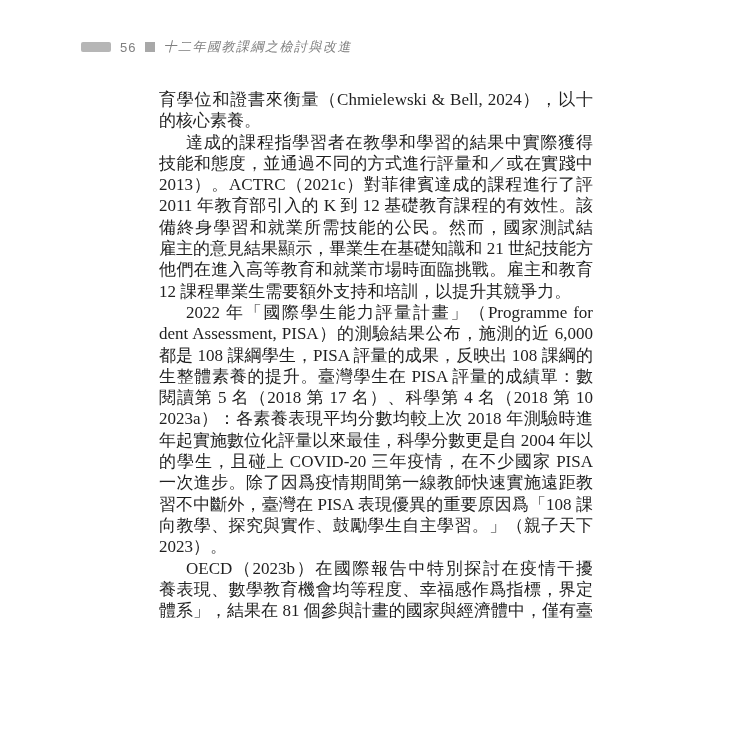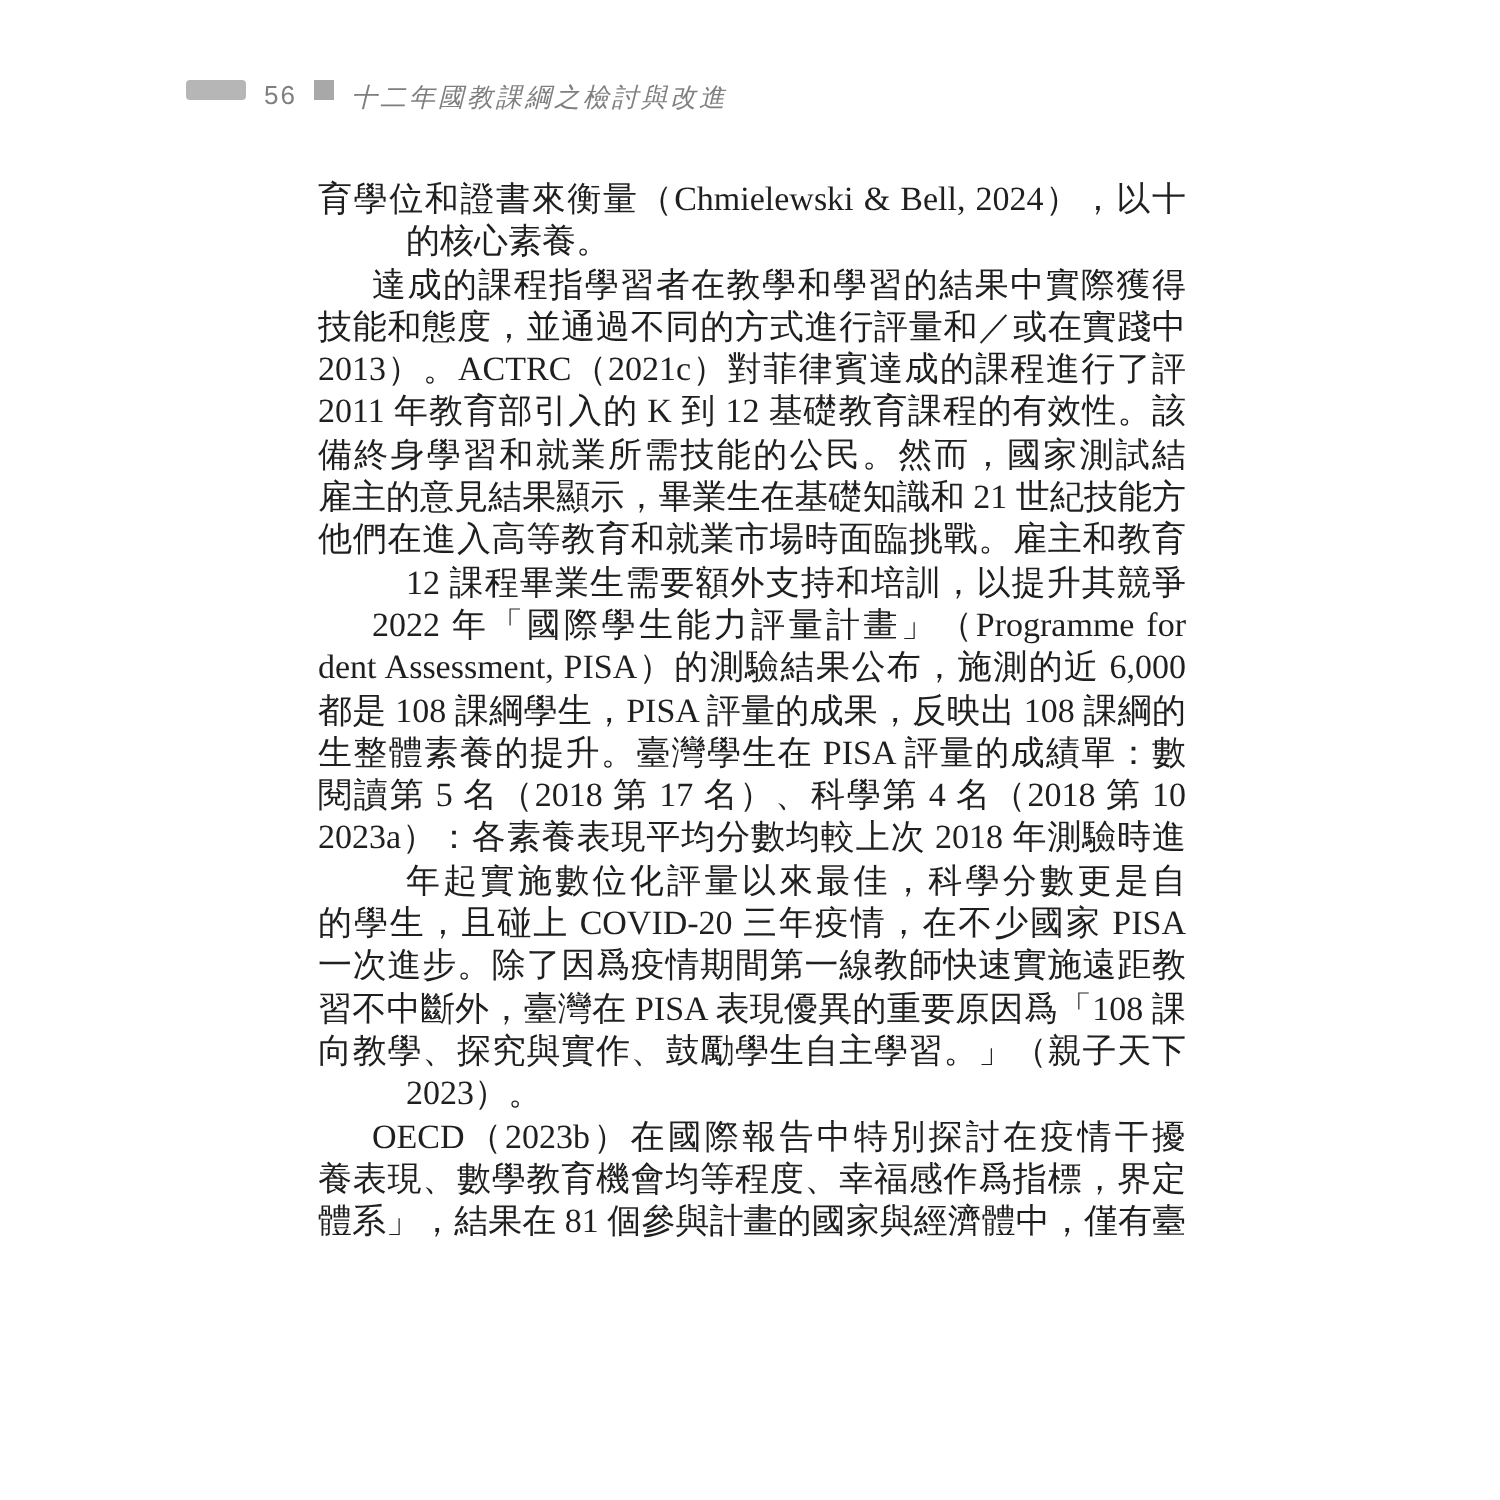--- a/index.html
+++ b/index.html
@@ -7,24 +7,25 @@
     position: relative;
     width: 750px;
     height: 750px;
     background: #ffffff;
     overflow: hidden;
     font-family: "Liberation Serif", "DejaVu Serif", serif;
   }
   
   .header {
     position: absolute;
-    left: 93px;
+    left: 81px;
     top: 40px;
     height: 14px;
     display: flex;
+    align-items: center;
     font-family: "Liberation Sans", "DejaVu Sans", sans-serif;
     font-size: 13px;
     color: #848484;
   }
   .hbar {
     width: 30px;
     height: 10px;
     background: #b6b6b6;
     border-radius: 2px;
     margin-right: 9px;
@@ -54,21 +55,21 @@
     color: #1f1f1f;
     font-size: 17px;
   }
   .line {
     line-height: 21.3px;
     height: 21.3px;
     overflow: hidden;
     text-align: justify;
     text-align-last: justify;
   }
-  .line.end { text-align-last: left; margin-left: 44px; }
+  .line.end { text-align-last: left; }
   .line.indent { text-indent: 27px; }
 </style>
 </head>
 <body>
 
 <div class="page">
 
   <div class="header">
     <span class="hbar"></span>
     <span class="pagenum">56</span>

